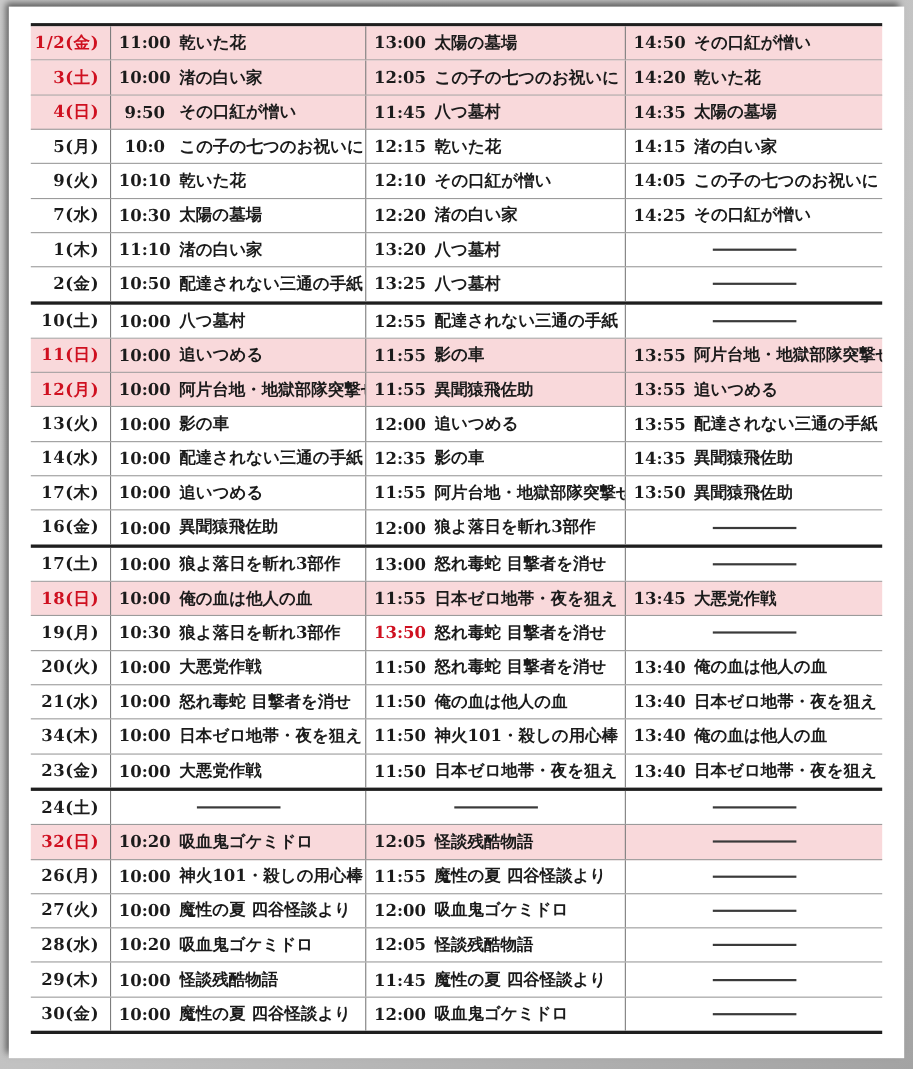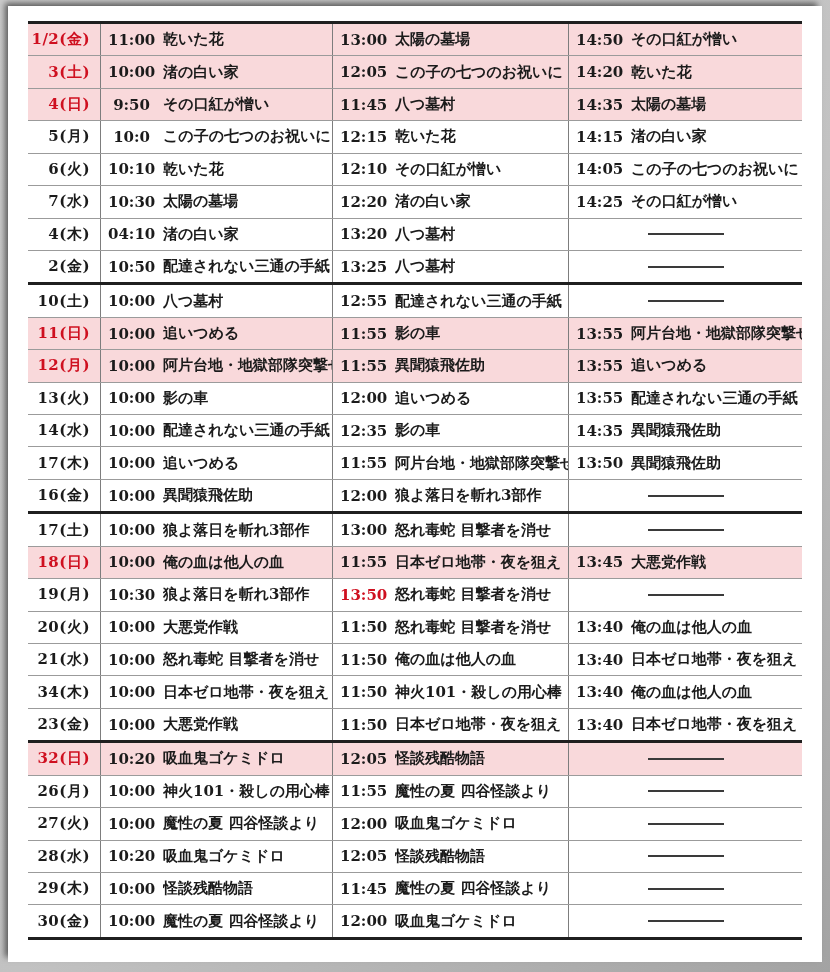--- a/index.html
+++ b/index.html
@@ -127,21 +127,21 @@
           <div class="cell show">
             <span class="time">12:15</span>
             <span class="title">乾いた花</span>
           </div>
           <div class="cell show">
             <span class="time">14:15</span>
             <span class="title">渚の白い家</span>
           </div>
         </div>
         <div class="row">
-          <div class="cell date">6(火)</div>
+          <div class="cell date">9(火)</div>
           <div class="cell show">
             <span class="time">10:10</span>
             <span class="title">乾いた花</span>
           </div>
           <div class="cell show">
             <span class="time">12:10</span>
             <span class="title">その口紅が憎い</span>
           </div>
           <div class="cell show">
             <span class="time">14:05</span>
@@ -157,23 +157,23 @@
           <div class="cell show">
             <span class="time">12:20</span>
             <span class="title">渚の白い家</span>
           </div>
           <div class="cell show">
             <span class="time">14:25</span>
             <span class="title">その口紅が憎い</span>
           </div>
         </div>
         <div class="row">
-          <div class="cell date">4(木)</div>
-          <div class="cell show">
-            <span class="time">04:10</span>
+          <div class="cell date">1(木)</div>
+          <div class="cell show">
+            <span class="time">11:10</span>
             <span class="title">渚の白い家</span>
           </div>
           <div class="cell show">
             <span class="time">13:20</span>
             <span class="title">八つ墓村</span>
           </div>
           <div class="cell show empty">
             <span class="dash"></span>
           </div>
         </div>
@@ -388,20 +388,32 @@
             <span class="time">10:00</span>
             <span class="title">大悪党作戦</span>
           </div>
           <div class="cell show">
             <span class="time">11:50</span>
             <span class="title">日本ゼロ地帯・夜を狙え</span>
           </div>
           <div class="cell show">
             <span class="time">13:40</span>
             <span class="title">日本ゼロ地帯・夜を狙え</span>
+          </div>
+        </div>
+        <div class="row">
+          <div class="cell date">24(土)</div>
+          <div class="cell show empty">
+            <span class="dash"></span>
+          </div>
+          <div class="cell show empty">
+            <span class="dash"></span>
+          </div>
+          <div class="cell show empty">
+            <span class="dash"></span>
           </div>
         </div>
         <div class="row holiday">
           <div class="cell date">32(日)</div>
           <div class="cell show">
             <span class="time">10:20</span>
             <span class="title">吸血鬼ゴケミドロ</span>
           </div>
           <div class="cell show">
             <span class="time">12:05</span>

